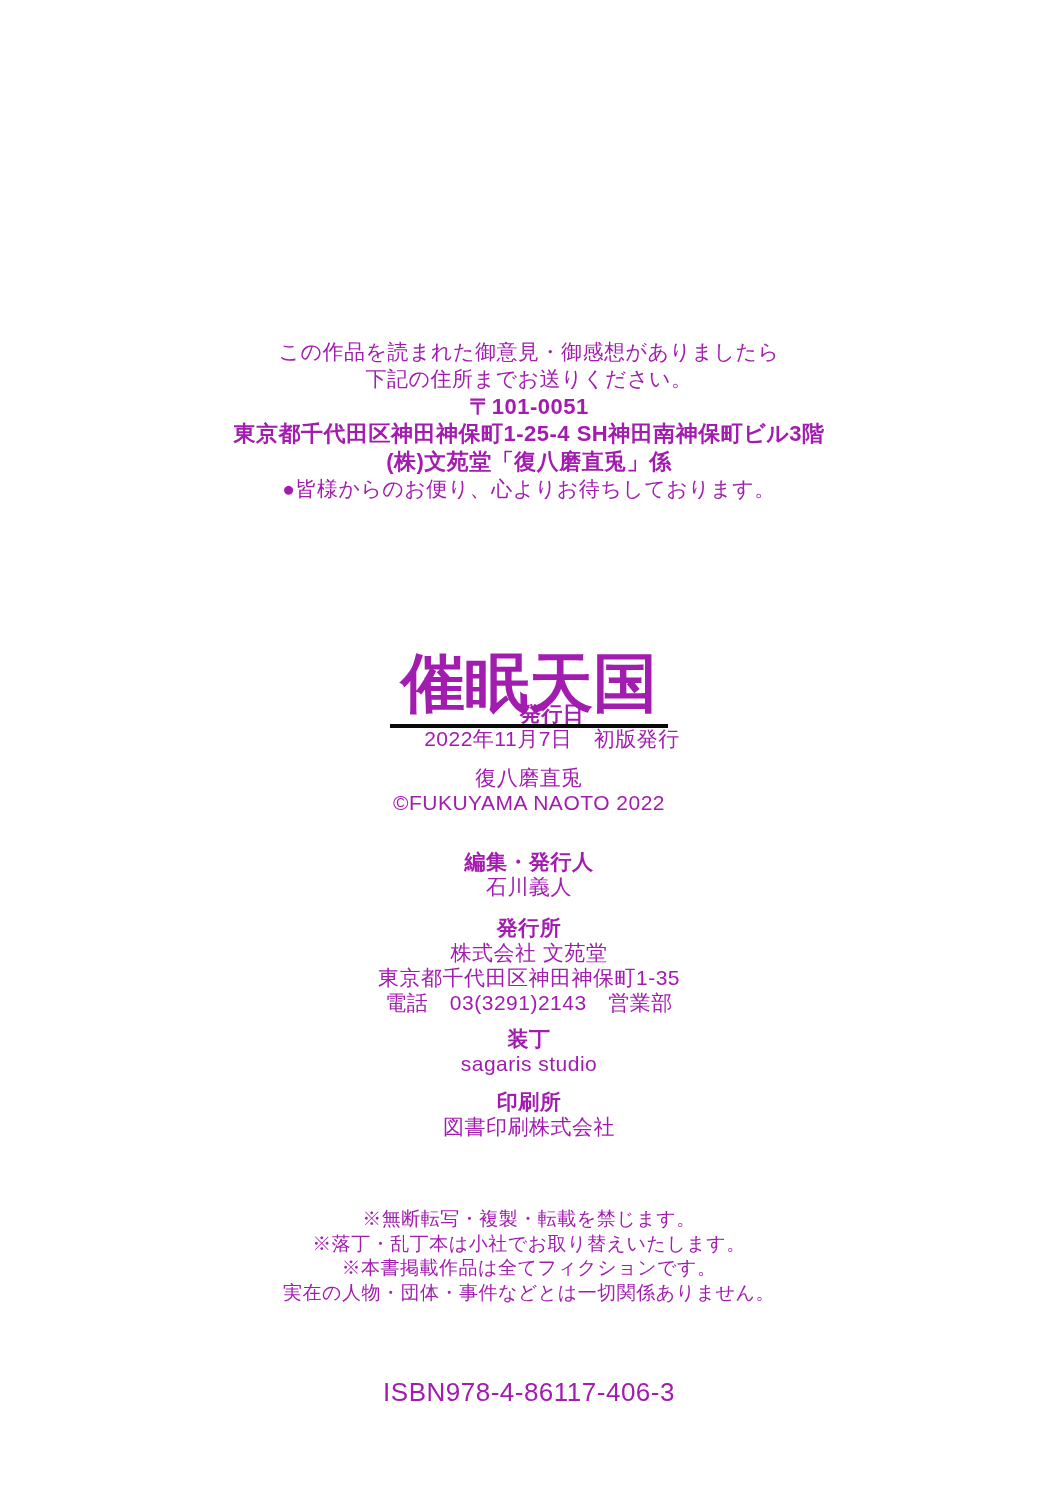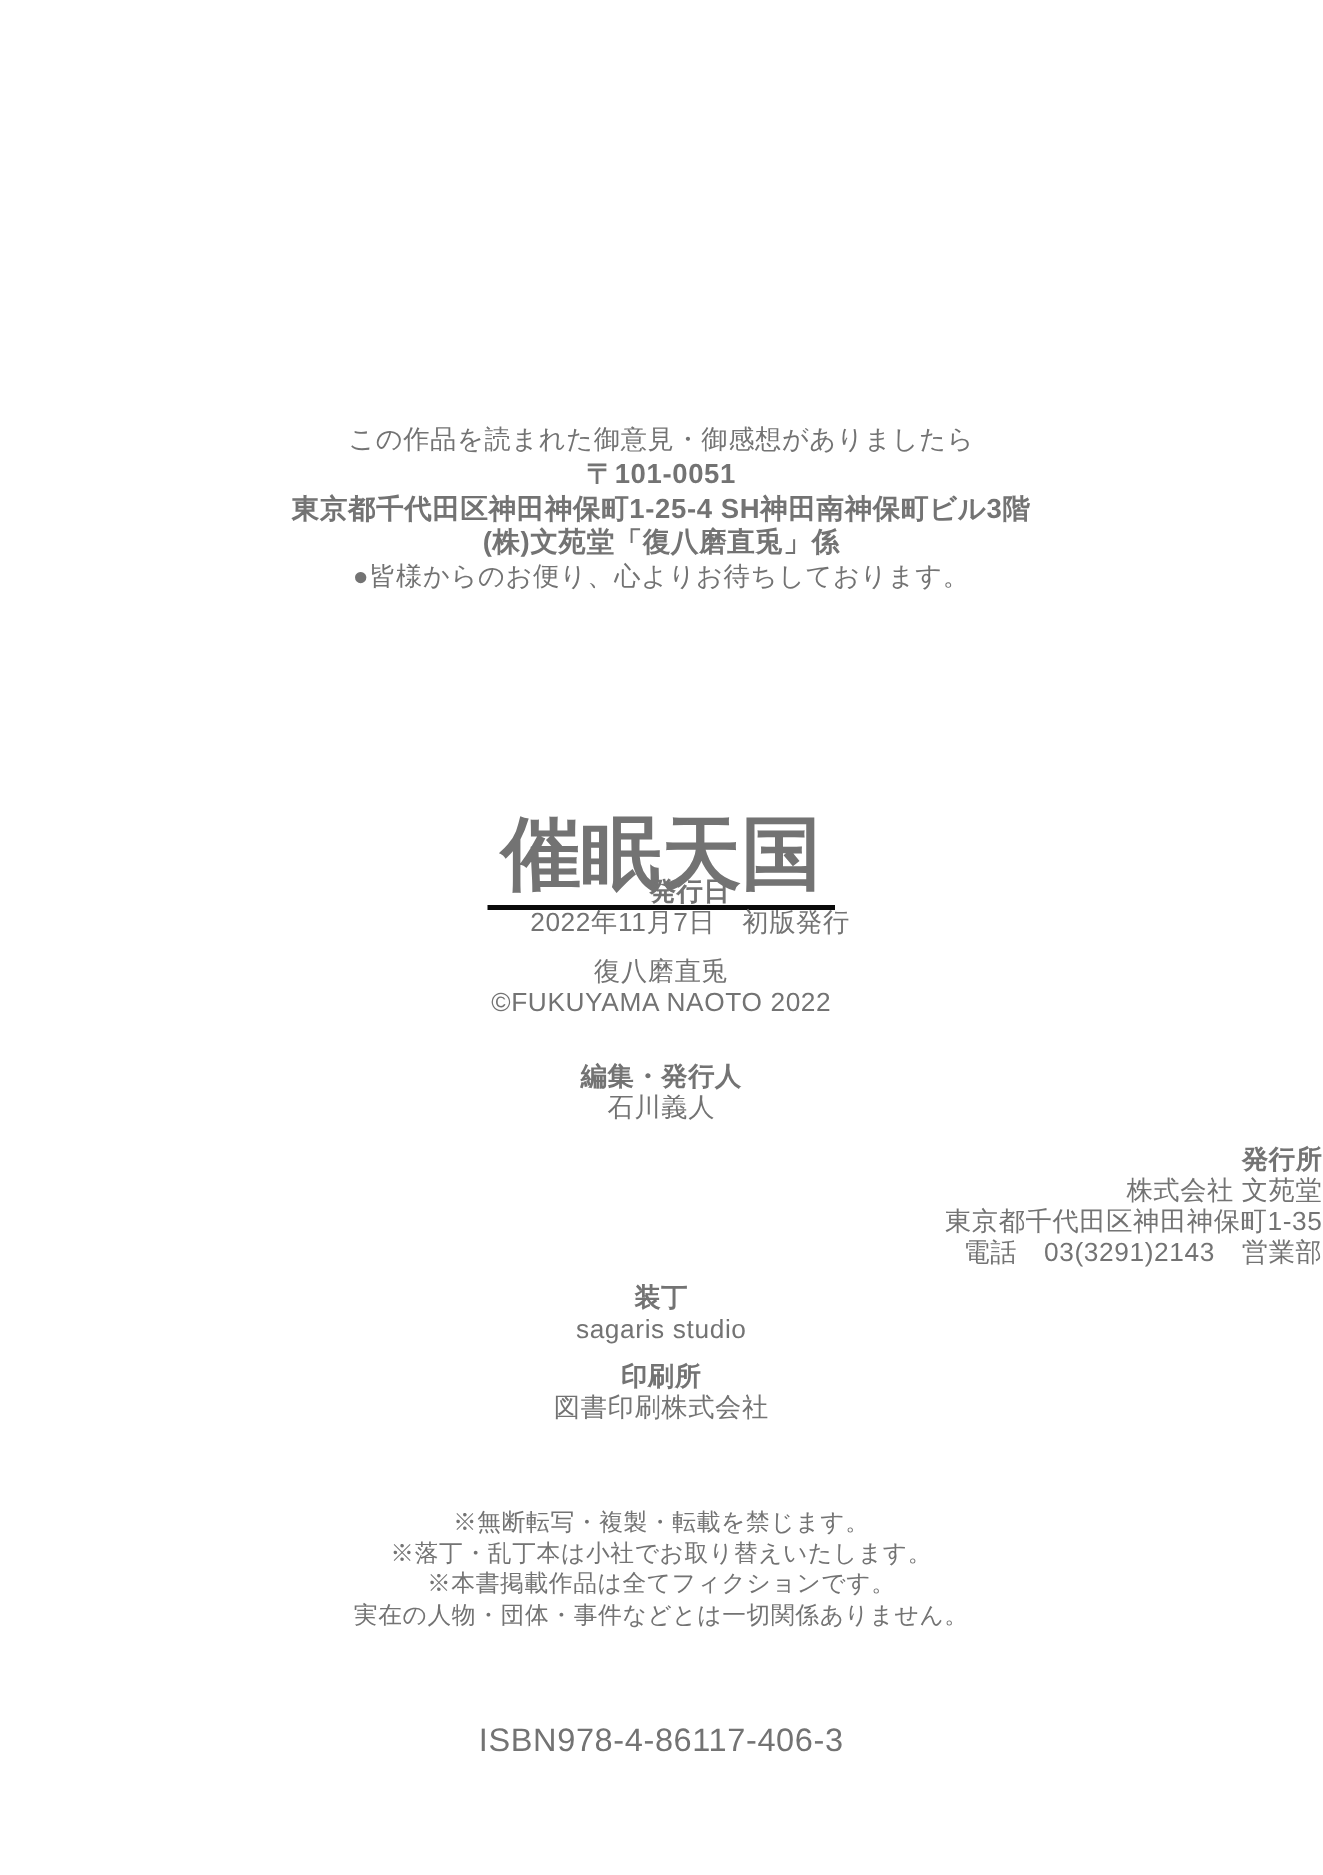--- a/index.html
+++ b/index.html
@@ -5,21 +5,21 @@
   html, body {
     margin: 0;
     padding: 0;
     background: #ffffff;
   }
   .page {
     position: relative;
     width: 1058px;
     height: 1500px;
     background: #ffffff;
-    color: #737373;
+    color: #a21caf;
     font-family: "Liberation Sans", sans-serif;
     overflow: hidden;
   }
   .center { text-align: center; }
 
   
   .feedback {
     position: absolute;
     top: 338px;
     left: 0;
@@ -59,21 +59,21 @@
     left: 0;
     width: 100%;
     font-size: 21px;
     line-height: 25px;
     letter-spacing: 0.5px;
   }
   .section .label { font-weight: bold; }
   .s0 { top: 701px; padding-left: 23px; }
   .s1 { top: 765px; }
   .s2 { top: 849px; }
-  .s3 { top: 915px; text-align: right; }
+  .s3 { top: 915px; }
   .s4 { top: 1026px; text-align: center; }
   .s5 { top: 1089px; }
 
   
   .notices {
     position: absolute;
     top: 1207px;
     left: 0;
     width: 100%;
     font-size: 19px;
@@ -92,20 +92,21 @@
     letter-spacing: 0.5px;
   }
 </style>
 </head>
 <body>
 
 <div class="page">
 
   <div class="feedback center">
     <div>この作品を読まれた御意見・御感想がありましたら</div>
+    <div>下記の住所までお送りください。</div>
     <div class="bold">〒101-0051</div>
     <div class="bold">東京都千代田区神田神保町1-25-4 SH神田南神保町ビル3階</div>
     <div class="bold">(株)文苑堂「復八磨直兎」係</div>
     <div>●皆様からのお便り、心よりお待ちしております。</div>
   </div>
 
   <div class="title-block center">
     <h1 class="book-title">催眠天国</h1>
     <div class="title-underline"></div>
   </div>

